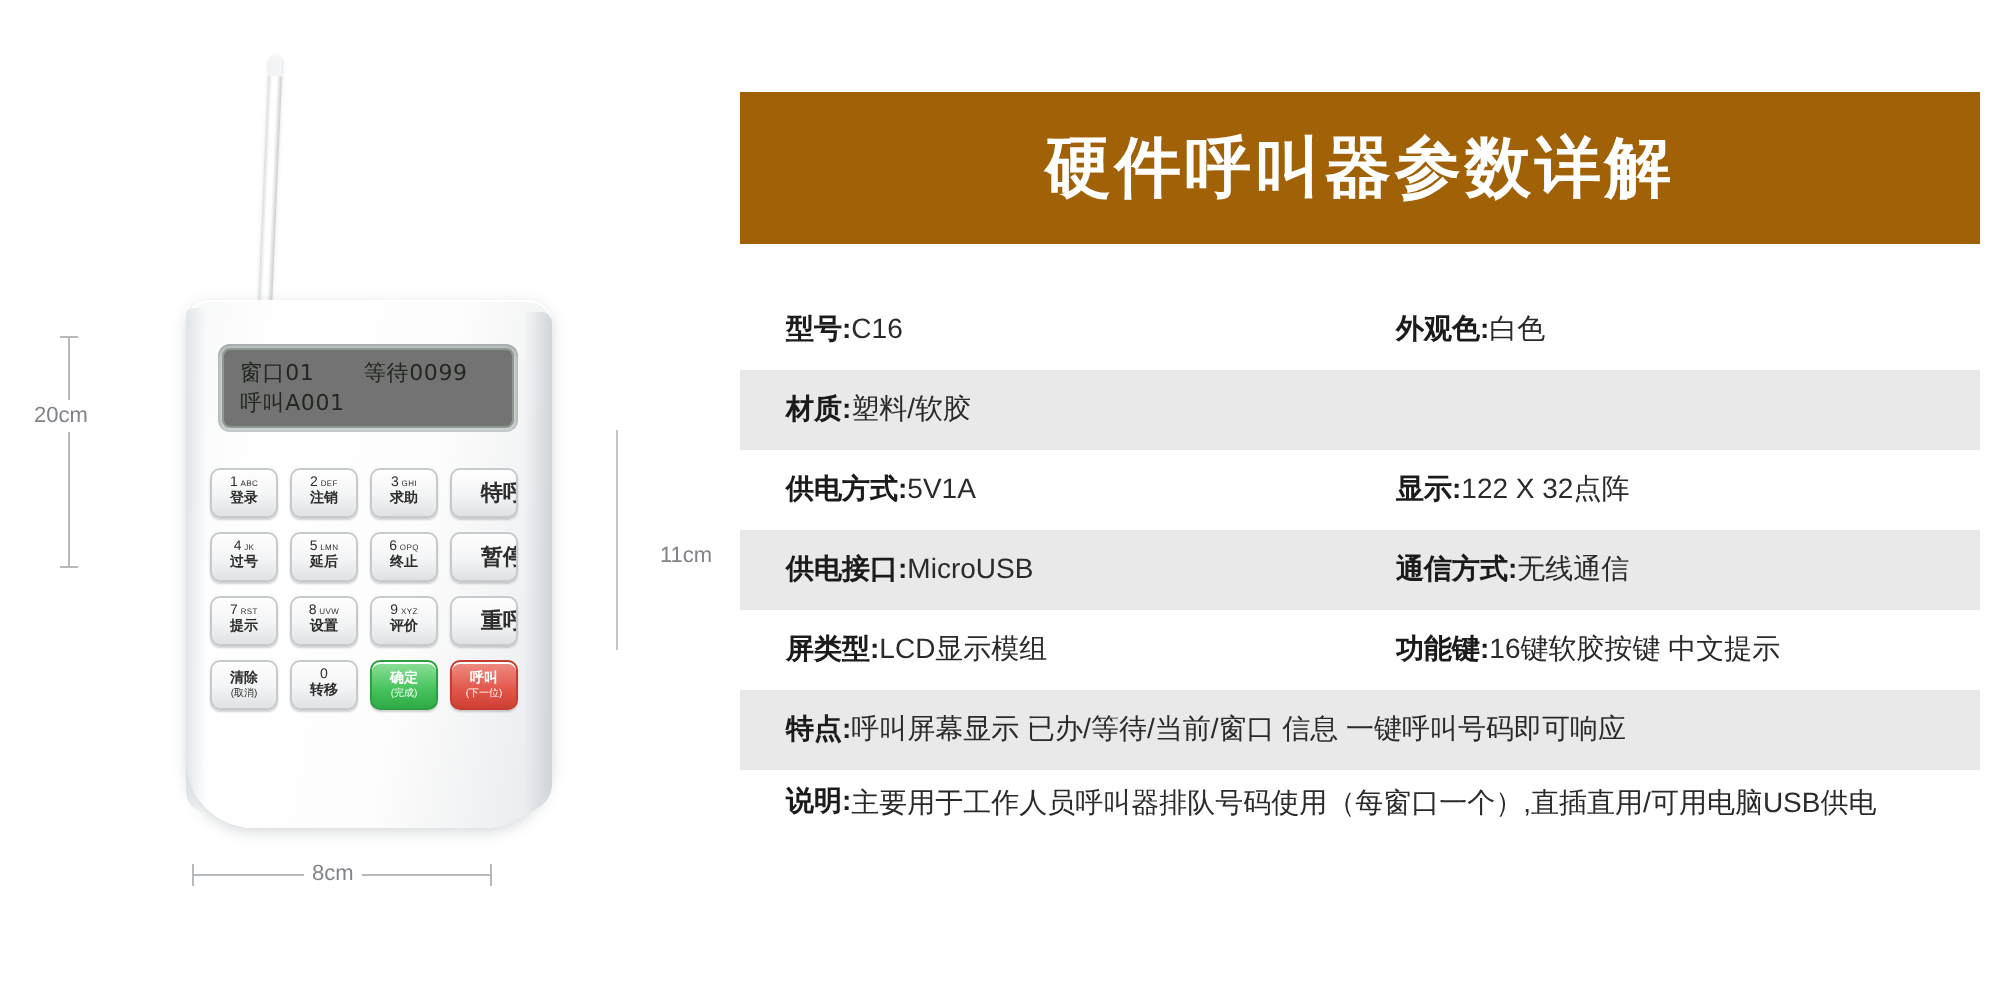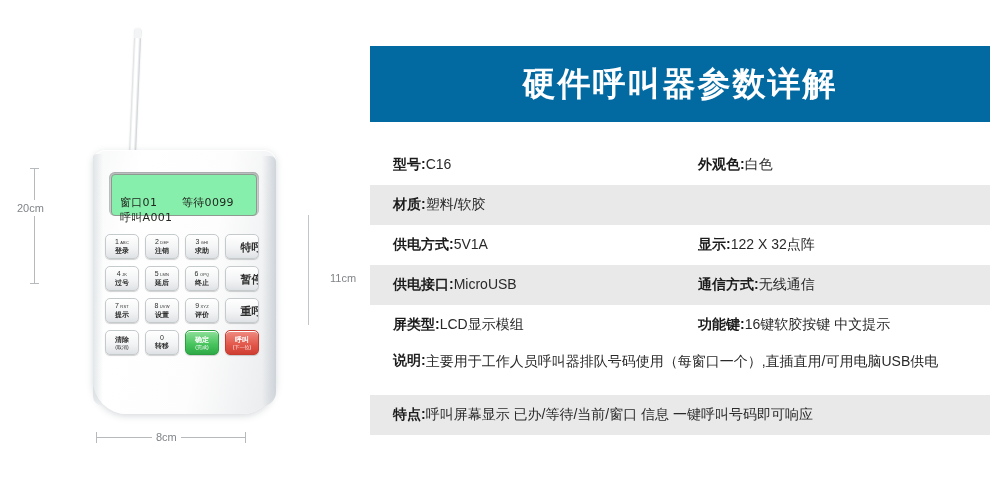--- a/index.html
+++ b/index.html
@@ -44,22 +44,22 @@
   }
 
   .screen-bezel{
     position:absolute;left:16px;top:22px;width:150px;height:44px;
     background:#d3d6d6;border-radius:6px;
     box-shadow:inset 0 1px 3px rgba(0,0,0,.30);
     padding:2px;box-sizing:border-box;
   }
   .lcd{
     width:100%;height:100%;box-sizing:border-box;
-    background:#86efac;border:1px solid #8e9a90;border-radius:4px;
-    padding:20px 8px;
+    background:#737373;border:1px solid #8e9a90;border-radius:4px;
+    padding:4px 8px;
     font-family:"DejaVu Sans","Liberation Sans",sans-serif;
     font-size:11px;color:#22281f;line-height:15px;letter-spacing:.3px;
   }
   .lcd-line{display:flex;white-space:nowrap;}
   .lcd-left{min-width:62px;}
 
   .keypad{position:absolute;left:12px;top:84px;width:160px;}
   .keyrow{display:flex;gap:6px;margin-bottom:7px;}
   .key{
     width:34px;height:25px;box-sizing:border-box;
@@ -110,21 +110,21 @@
   .dim-label-h{
     position:absolute;left:152px;top:430px;font-size:11px;color:#808488;
     background:#fff;padding:1px 4px;
   }
 
   
   .spec-pane{position:absolute;left:370px;top:0;width:620px;height:492px;}
 
   .spec-title{
     position:absolute;left:0;top:46px;width:620px;height:76px;
-    background:#0369a1;color:#ffffff;
+    background:#a16207;color:#ffffff;
     display:flex;align-items:center;justify-content:center;
     font-size:33px;font-weight:700;letter-spacing:2px;
   }
 
   .spec-table{position:absolute;left:0;top:145px;width:620px;}
   .spec-row{
     height:40px;display:flex;align-items:center;box-sizing:border-box;
     padding-left:23px;padding-right:10px;background:#ffffff;
   }
   .spec-row.alt{background:#e9e9e9;}
@@ -302,30 +302,30 @@
         <div class="cell left">
           <span class="lbl">屏类型:</span>
           <span class="val">LCD显示模组</span>
         </div>
         <div class="cell right">
           <span class="lbl">功能键:</span>
           <span class="val">16键软胶按键 中文提示</span>
         </div>
       </div>
 
+      <div class="spec-row alt">
+        <div class="cell full">
+          <span class="lbl">特点:</span>
+          <span class="val">呼叫屏幕显示 已办/等待/当前/窗口 信息 一键呼叫号码即可响应</span>
+        </div>
+      </div>
+
       <div class="spec-row tall">
         <div class="cell full">
           <span class="lbl">说明:</span>
           <span class="val wrap">主要用于工作人员呼叫器排队号码使用（每窗口一个）,直插直用/可用电脑USB供电</span>
         </div>
       </div>
 
-      <div class="spec-row alt">
-        <div class="cell full">
-          <span class="lbl">特点:</span>
-          <span class="val">呼叫屏幕显示 已办/等待/当前/窗口 信息 一键呼叫号码即可响应</span>
-        </div>
-      </div>
-
     </div>
   </div>
 
 </div>
 
 </body></html>

